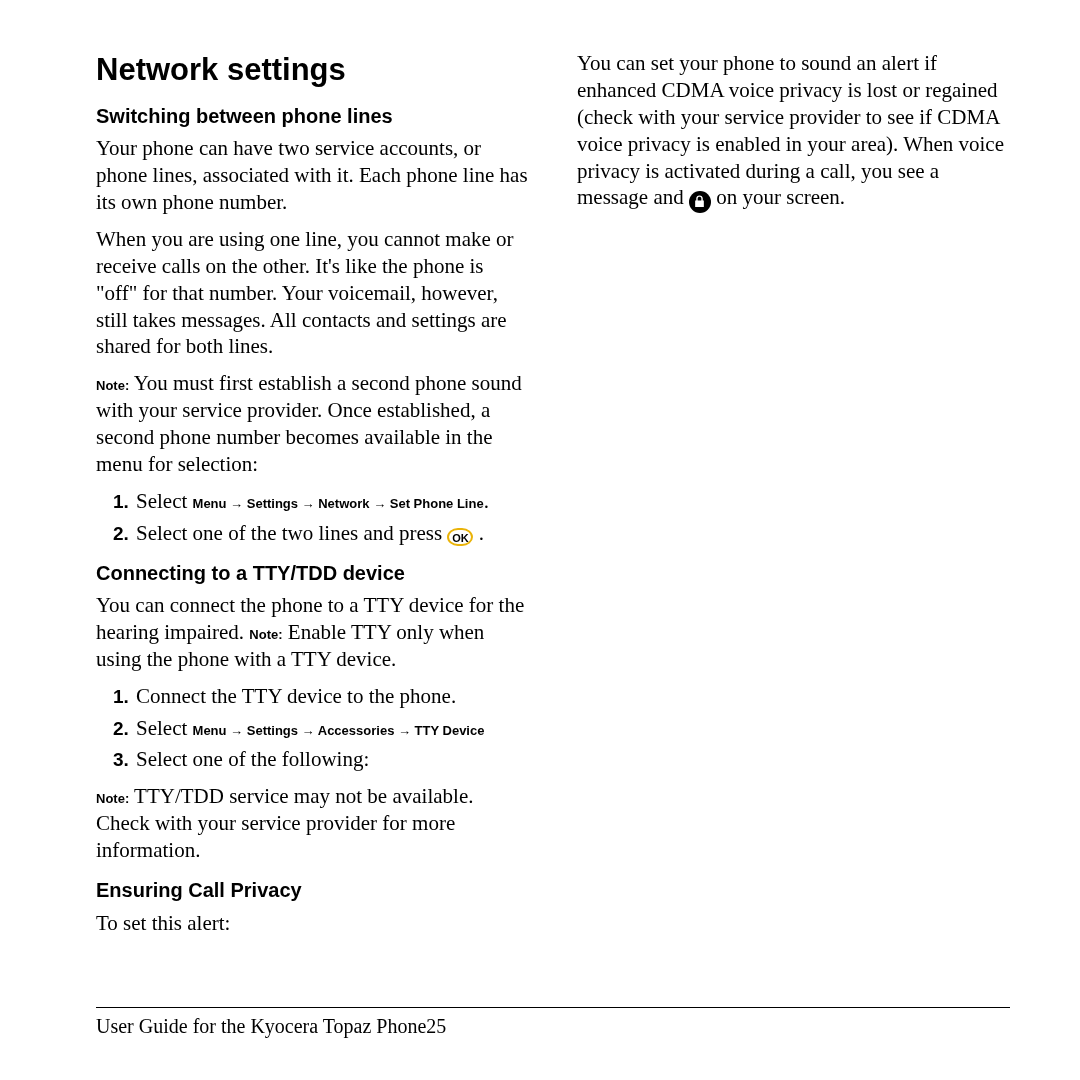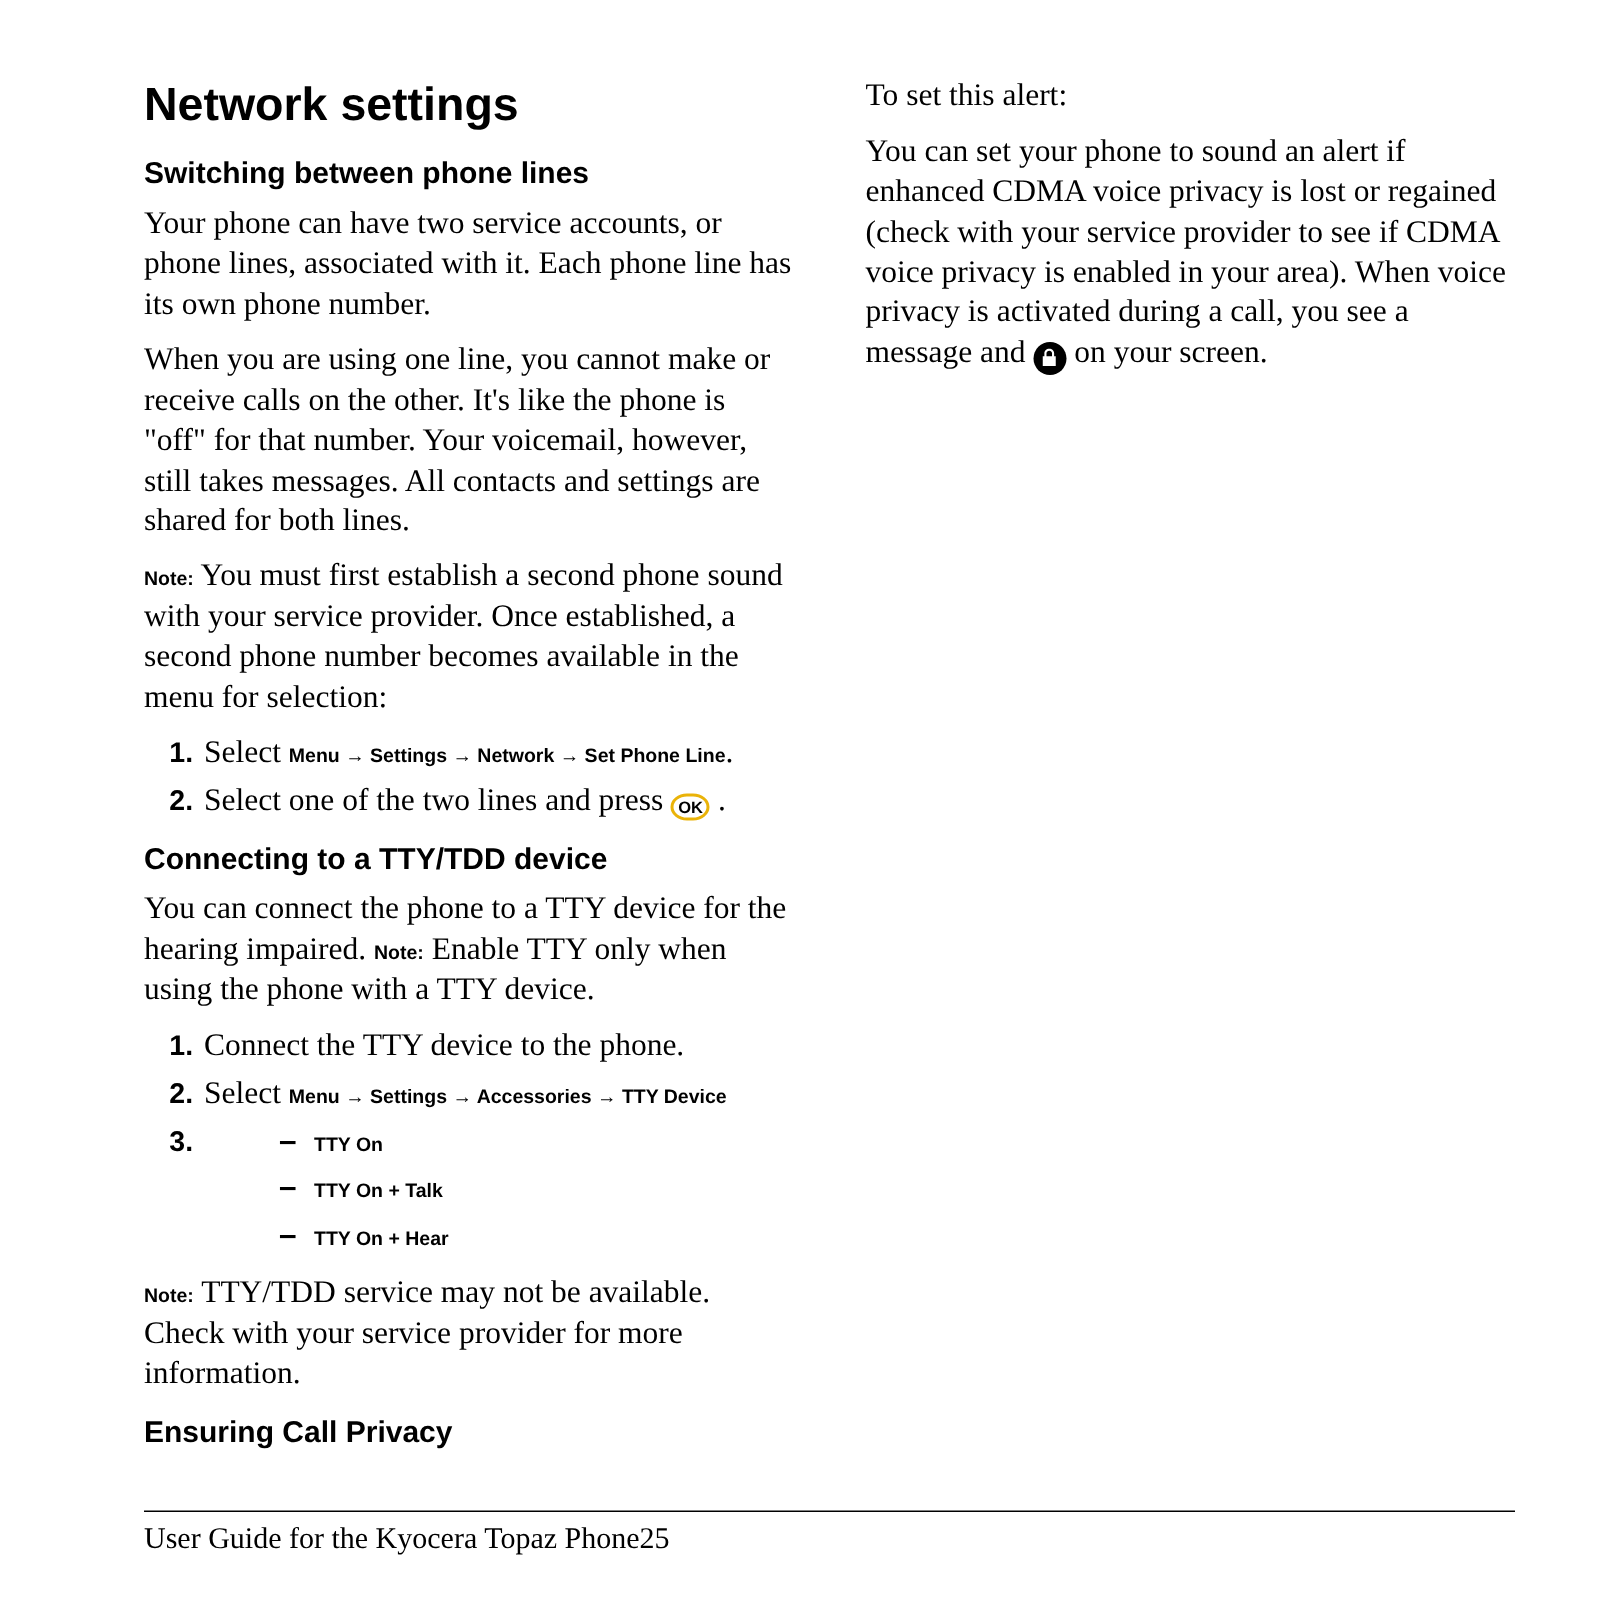--- a/index.html
+++ b/index.html
@@ -90,25 +90,21 @@
   <h2>Connecting to a TTY/TDD device</h2>
   <p>
     <span>You can connect the phone to a TTY device for the hearing impaired. </span><span class="bold">Note:</span><span> Enable TTY only when using the phone with a TTY device.</span>
   </p>
   <ol>
     <li>Connect the TTY device to the phone.</li>
     <li>
       <span>Select </span><span class="bold">Menu → Settings → Accessories → TTY Device</span>
     </li>
     <li>
-      <ul class="dash">
-        <li><span class="bold">TTY On</span></li>
-        <li><span class="bold">TTY On + Talk</span></li>
-        <li><span class="bold">TTY On + Hear</span></li>
-      </ul>
+      <span>Select one of the following:</span>
     </li>
   </ol>
 
   <p>
     <span class="bold">Note:</span><span>  TTY/TDD service may not be available. Check with your service provider for more information.</span>
   </p>
 
   <h2>Ensuring Call Privacy</h2>
   <p>To set this alert:</p>
   <p>

